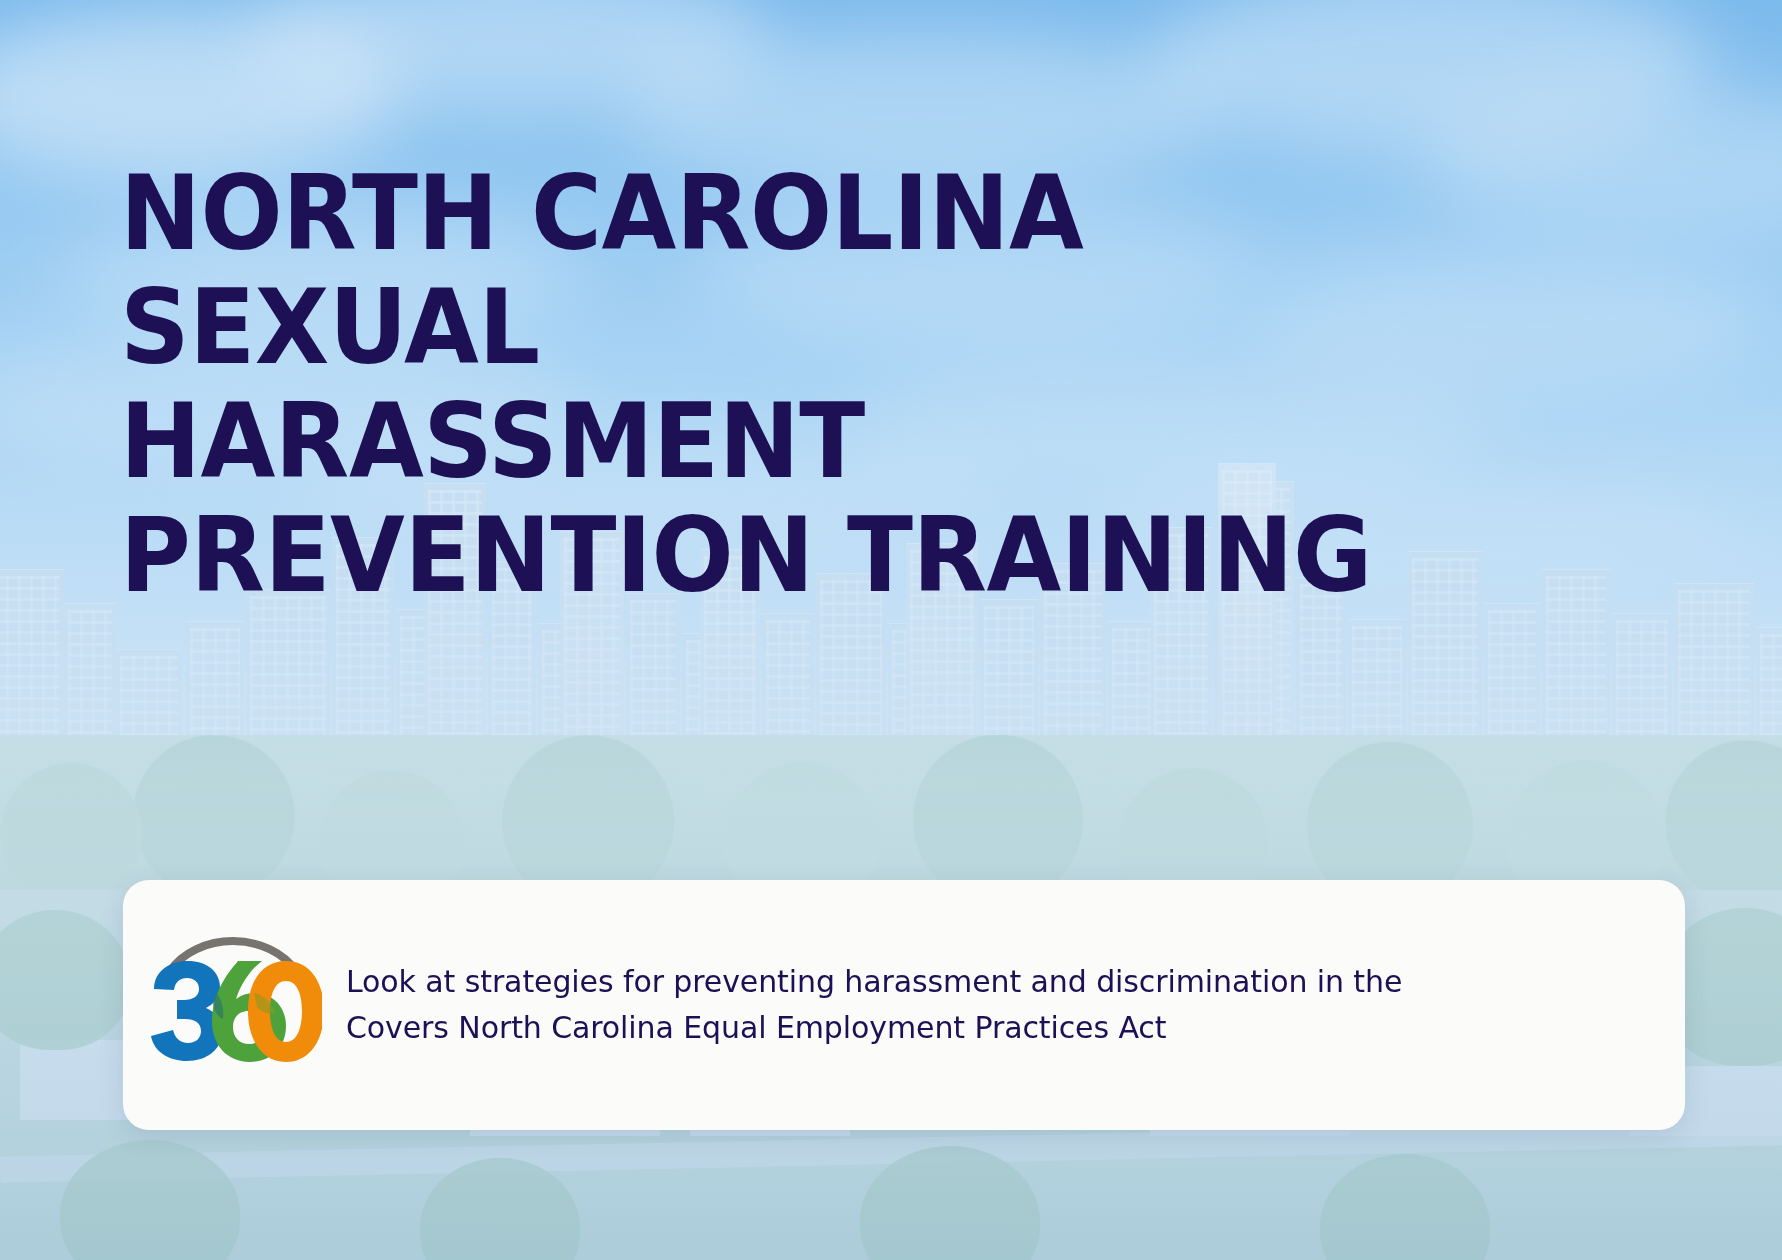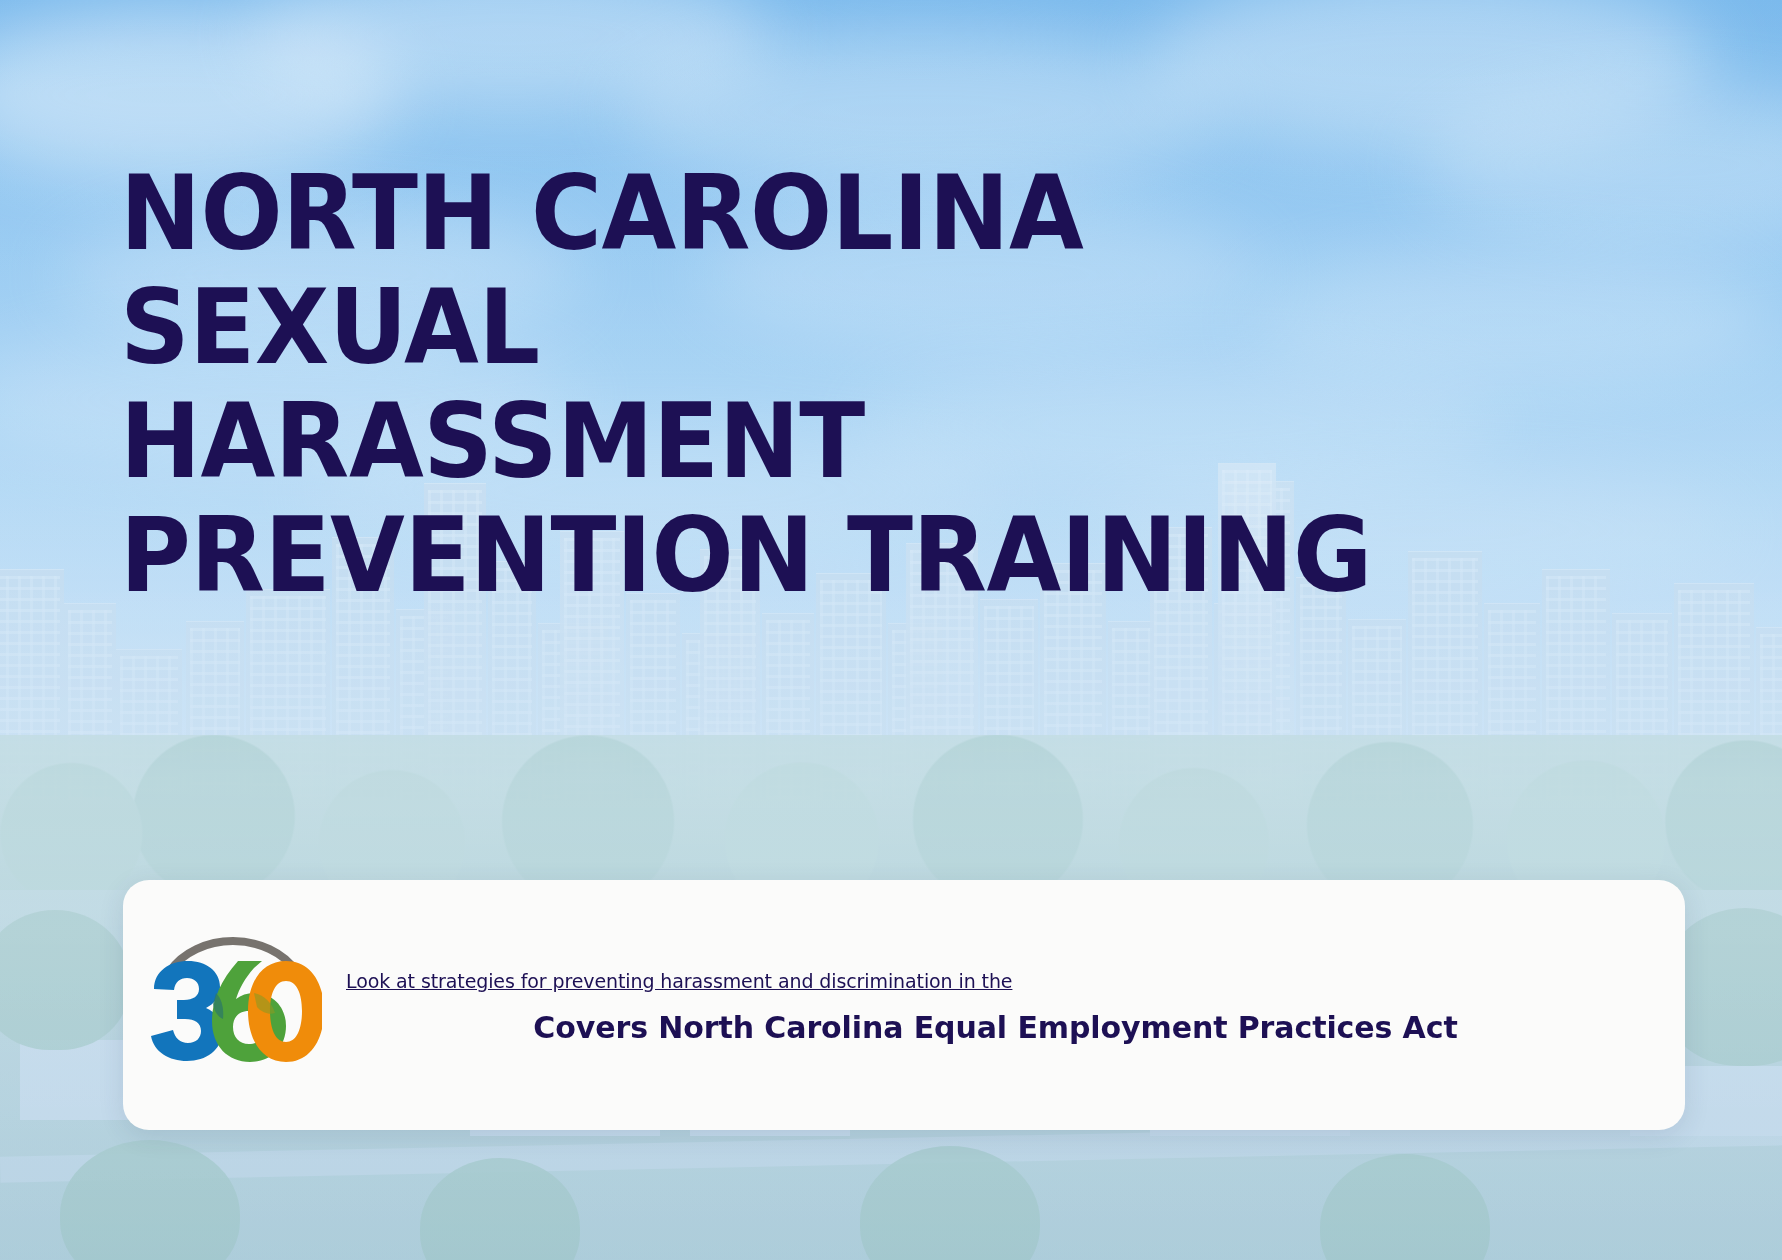--- a/index.html
+++ b/index.html
@@ -131,28 +131,26 @@
     display:flex;align-items:center;justify-content:center;
     padding-left:14px;box-sizing:border-box;
   }
   .logo-svg{display:block;}
   .card-text{
     flex:1;padding:0 40px 0 18px;
     color:#1d1054;
     font-family:"DejaVu Sans",sans-serif;
   }
   .card-text .ln{
-    font-size:19px;line-height:45px;font-weight:normal;
+    font-size:30px;line-height:45px;font-weight:normal;
     letter-spacing:-.1px;
-    text-decoration:underline;
   }
   .card-text .bold{
-    font-size:30px;line-height:48px;font-weight:bold;
+    font-size:30px;line-height:48px;font-weight:normal;
     letter-spacing:-.1px;
-    text-align:center;
   }
 </style>
 </head>
 <body>
 
 <div class="stage">
 
   <div class="sky">
     <div class="cloud c1"></div>
     <div class="cloud c2"></div>

